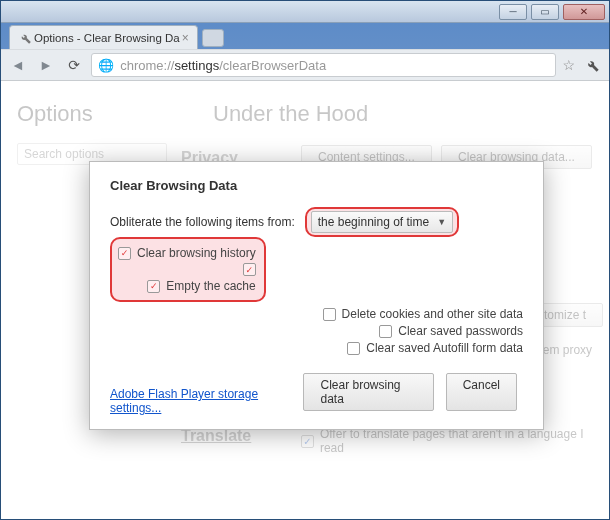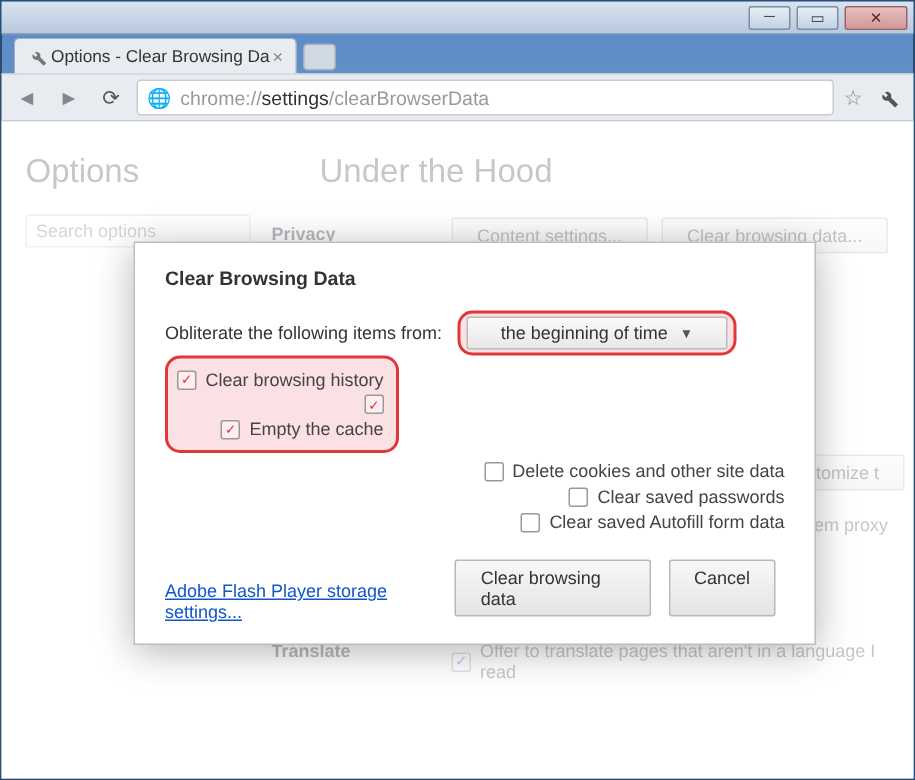--- a/index.html
+++ b/index.html
@@ -25,33 +25,33 @@
   .wrench { width:22px; height:22px; display:flex; align-items:center; justify-content:center; }
   .content { position:absolute; top:80px; left:0; right:0; bottom:0; background:#fff; overflow:hidden; }
   .pagewrap { display:flex; height:100%; }
   .sidebar { width:180px; padding:20px 16px; }
   .sidebar h1 { font-size:22px; font-weight:normal; color:#444; margin-bottom:16px; }
   .searchopt { width:150px; height:22px; border:1px solid #ccc; border-radius:2px; padding:0 6px; font-size:12px; color:#888; }
   .main { flex:1; padding:20px 0 20px 0; }
   .main h1 { font-size:22px; font-weight:normal; color:#444; margin-bottom:18px;margin-left:32px; }
   .section { margin-bottom:28px; }
   .secrow { display:flex; align-items:flex-start; gap:40px; margin-bottom:10px; }
-  .seclabel { width:80px; font-size:12px; font-weight:bold; color:#0f172a; padding-top:4px; }
+  .seclabel { width:80px; font-size:16px; font-weight:bold; color:#737373; padding-top:4px;text-decoration:underline; }
   .seccontent { flex:1; font-size:12px; color:#333; }
   .btn { display:inline-block; background:linear-gradient(to bottom,#f8f8f8,#e4e4e4); border:1px solid #b8b8b8; border-radius:2px; padding:4px 16px; font-size:12px; color:#333; margin-right:6px; margin-bottom:4px; }
   .para { font-size:12px; color:#444; line-height:1.5; }
   .link { color:#1155cc; text-decoration:underline; }
   .chkline { display:flex; align-items:center; gap:6px; font-size:12px; color:#444; margin:4px 0; }
   .chk { width:13px; height:13px; border:1px solid #999; border-radius:2px; background:#fff; display:inline-flex; align-items:center; justify-content:center; font-size:10px; color:#1155cc; }
   .chk.checked::after { content:"✓"; }
   .overlay { position:absolute; top:80px; left:0; right:0; bottom:0; background:rgba(255,255,255,0.7); }
   .dialog { position:absolute; top:160px; left:88px; width:455px; background:#fff; border:1px solid #bbb; box-shadow:0 4px 24px rgba(0,0,0,0.3); padding:16px 20px 14px 20px; }
   .dialog h2 { font-size:13px; font-weight:bold; color:#333; margin-bottom:14px; }
   .oblit { font-size:12px; color:#333; display:flex; align-items:center; gap:10px; }
-  .select { display:inline-flex; align-items:center; border:1px solid #bbb; border-radius:2px; padding:3px 22px; font-size:12px; background:linear-gradient(to bottom,#fafafa,#e8e8e8); gap:8px; }
+  .select { display:inline-flex; align-items:center; border:1px solid #bbb; border-radius:2px; padding:3px 6px; font-size:12px; background:linear-gradient(to bottom,#fafafa,#e8e8e8); gap:8px; }
   .select .arrow { font-size:9px; color:#555; }
   .hl-red { border:2px solid #e03838; border-radius:10px; background:rgba(240,120,130,0.22); }
   .hl-select { padding:2px 4px; }
   .chkgroup { padding:4px 8px 4px 6px; display:inline-block; margin-bottom:2px; }
   .dialog .chkline { margin:3px 0;justify-content:flex-end; }
   .dchk { width:13px; height:13px; border:1px solid #999; border-radius:2px; background:#fff; display:inline-flex; align-items:center; justify-content:center; font-size:9px; color:#e03838; flex-shrink:0; }
   .dchk.checked { background:#ffeef0; }
   .dchk.checked::after { content:"✓"; }
   .flashlink { font-size:12px; margin-top:14px; }
   .dlgbtns { display:flex; justify-content:flex-end; gap:6px; margin-top:-20px; }

